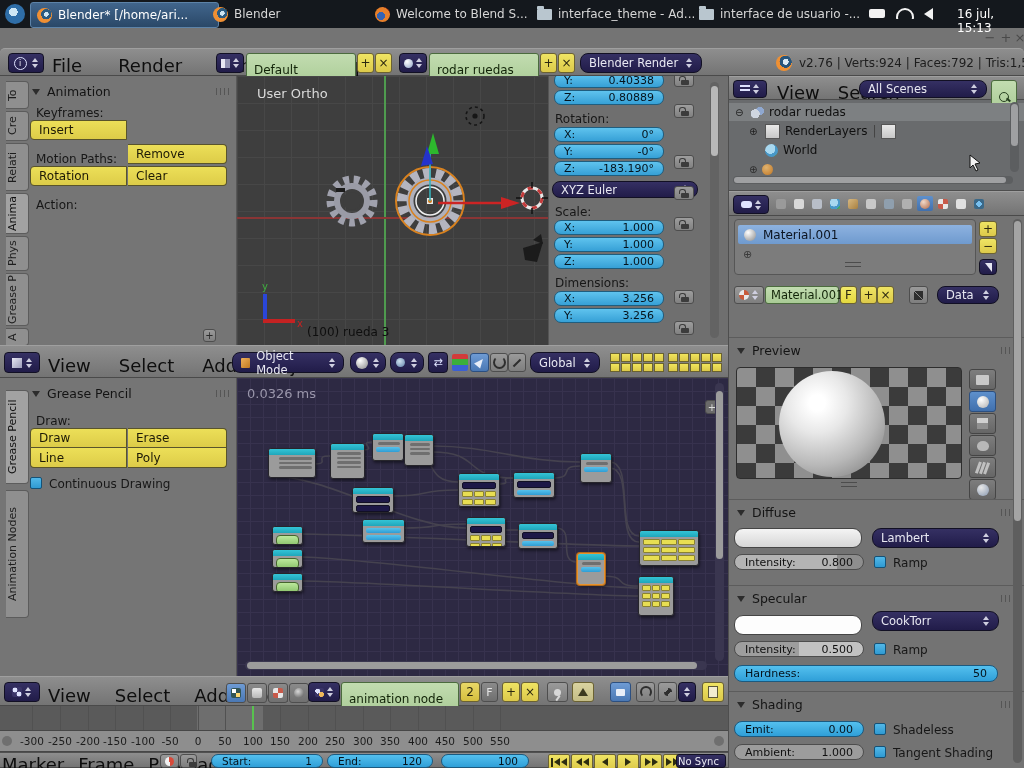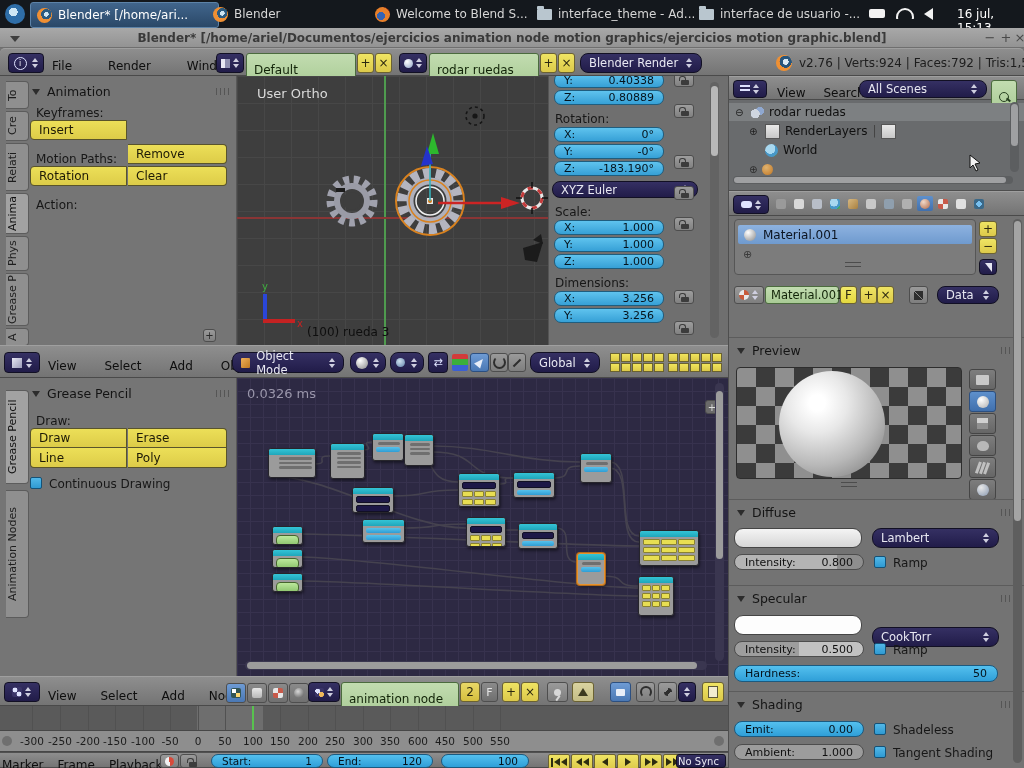--- a/index.html
+++ b/index.html
@@ -18,21 +18,21 @@
   .folder-icon{width:15px;height:11px;flex:0 0 15px;background:#b9c6cf;border-radius:1px;position:relative;}
   .folder-icon:before{content:"";position:absolute;left:0;top:-3px;width:7px;height:3px;background:#b9c6cf;border-radius:1px 1px 0 0;}
   .tray{color:#fff;}
   
   #titlebar{left:0;top:28px;width:1024px;height:20px;background:linear-gradient(#a8a8a8,#939393);
     border-bottom:1px solid #6f6f6f;}
   #titlebar .ttext{width:100%;text-align:center;font-size:12px;font-weight:bold;color:#3a3a3a;line-height:20px;}
   .winbtn{top:31px;width:14px;height:14px;color:#4a4a4a;font-size:13px;line-height:14px;text-align:center;}
   
   .hdr{background:linear-gradient(#8e8e8e,#747474);border-top:1px solid #9f9f9f;border-bottom:1px solid #4a4a4a;}
-  .menu{font-size:12px;color:#0e0e0e;margin-right:0;display:inline-block;}
+  .menu{font-size:18px;color:#0e0e0e;margin-right:0;display:inline-block;}
   .navy{background:linear-gradient(#353063,#211c49);border:1px solid #121024;border-radius:8px;
     color:#e8e8f2;font-size:11.5px;display:flex;align-items:center;padding:0 8px;}
   .navybtn{background:linear-gradient(#353063,#211c49);border:1px solid #121024;border-radius:4px;
     display:flex;align-items:center;justify-content:center;color:#e8e8f2;}
   .greenfld{background:linear-gradient(#c2dcb0,#a9cb95);border:1px solid #4b6b3e;border-radius:3px;
     color:#122408;font-size:12px;display:flex;align-items:center;padding:16px 7px;}
   .ybtn{background:linear-gradient(#efe463,#dcc94a);border:1px solid #6b6232;border-radius:3px;
     color:#2c2810;font-size:12px;display:flex;align-items:center;justify-content:center;}
   .gbtn{background:linear-gradient(#9a9a9a,#7e7e7e);border:1px solid #4e4e4e;border-radius:3px;
     display:flex;align-items:center;justify-content:center;color:#2a2a2a;}
@@ -116,24 +116,20 @@
         </div>
       </div>
     <div class="abs" style="left:869px;top:9px;width:16px;height:9px;background:#f2f2f2;border-radius:2px;"></div>
     <div class="abs" style="left:896px;top:8px;width:18px;height:11px;overflow:hidden;">
       <div style="width:18px;height:18px;border:2.5px solid #f2f2f2;border-radius:50%;box-sizing:border-box;"></div>
     </div>
     <div class="abs" style="left:924px;top:8px;width:0;height:0;border-top:6px solid transparent;border-bottom:6px solid transparent;border-right:9px solid #f2f2f2;"></div>
     <div class="abs tray" style="left:957px;top:7px;font-size:12px;">16 jul, 15:13</div>
   </div>
 
-  <div class="abs" id="titlebar">
-    <div class="abs" style="left:10px;top:8px;width:0;height:0;border-left:5px solid transparent;border-right:5px solid transparent;border-top:6px solid #3f3f3f;"></div>
-    <div class="ttext">Blender* [/home/ariel/Documentos/ejercicios animation node motion graphics/ejercicios motion graphic.blend]</div>
-  </div>
   <div class="abs winbtn" style="left:983px;">−</div>
   <div class="abs winbtn" style="left:999px;">+</div>
   <div class="abs winbtn" style="left:1013px;">×</div>
 
   <div class="abs hdr" style="left:0;top:48px;width:1024px;height:28px;border-radius:5px 5px 0 0;">
     <div class="abs navybtn" style="left:8px;top:4px;width:36px;height:20px;">
       <span style="width:11px;height:11px;border:1.5px solid #dfe3ff;border-radius:50%;font-size:8px;line-height:11px;text-align:center;display:inline-block;">i</span>
       <span class="updn" style="margin-left:5px;"></span>
     </div>
     <div class="abs" style="left:52px;top:6px;"><span class="menu" style="margin-right: 36px;">File</span><span class="menu" style="margin-right: 36px;">Render</span><span class="menu" style="margin-right: 36px;">Window</span><span class="menu" style="margin-right: 36px;">Help</span></div>
@@ -536,21 +532,21 @@
       <span>Intensity:</span>
       <span>0.800</span>
     </div>
     <div class="abs checkbox" style="left:145px;top:365px;"></div>
     <div class="abs plabel" style="left:164px;top:365px;">Ramp</div>
 
     <div class="abs" style="left:0;top:394px;width:296px;height:1px;background:#5c5c5c;"></div>
     <div class="abs ptitle" style="left:8px;top:400px;">Specular</div>
     <div class="abs grip" style="left:272px;top:404px;"></div>
     <div class="abs" style="left:5px;top:424px;width:128px;height:20px;border:1px solid #454545;border-radius:9px;background:#fdfdfd;"></div>
-    <div class="abs navy" style="left:143px;top:436px;width:127px;height:20px;border-radius:9px;">
+    <div class="abs navy" style="left:143px;top:420px;width:127px;height:20px;border-radius:9px;">
       <span>CookTorr</span>
       <span class="updn"></span>
     </div>
     <div class="abs grayslider" style="left:5px;top:450px;width:130px;background:linear-gradient(90deg,#9e9e9e 0 50%,#c2c2c2 50% 100%);">
       <span>Intensity:</span>
       <span>0.500</span>
     </div>
     <div class="abs checkbox" style="left:145px;top:452px;"></div>
     <div class="abs plabel" style="left:164px;top:452px;">Ramp</div>
     <div class="abs bluepill" style="left:5px;top:474px;width:264px;height:17px;">
@@ -844,21 +840,21 @@
           <span class="tick" style="left: 143px; top: 4px;">-100</span>
           <span class="tick" style="left: 170px; top: 4px;">-50</span>
           <span class="tick" style="left: 198px; top: 4px;">0</span>
           <span class="tick" style="left: 225px; top: 4px;">50</span>
           <span class="tick" style="left: 253px; top: 4px;">100</span>
           <span class="tick" style="left: 280px; top: 4px;">150</span>
           <span class="tick" style="left: 308px; top: 4px;">200</span>
           <span class="tick" style="left: 335px; top: 4px;">250</span>
           <span class="tick" style="left: 363px; top: 4px;">300</span>
           <span class="tick" style="left: 390px; top: 4px;">350</span>
-          <span class="tick" style="left: 418px; top: 4px;">600</span>
+          <span class="tick" style="left: 418px; top: 4px;">400</span>
           <span class="tick" style="left: 445px; top: 4px;">450</span>
           <span class="tick" style="left: 473px; top: 4px;">500</span>
           <span class="tick" style="left: 500px; top: 4px;">550</span>
         </div>
       <div style="position:absolute;left:2px;top:5px;width:10px;height:10px;border-radius:50%;background:#6f6f6f;"></div>
       <div style="position:absolute;left:714px;top:5px;width:10px;height:10px;border-radius:50%;background:#6f6f6f;"></div>
     </div>
     <div class="abs hdr" style="left:0;top:46px;width:728px;height:16px;border-top:1px solid #515151;height:16px;">
       <div class="abs" style="left:2px;top:1px;"><span class="menu" style="margin-right: 14px;">Marker</span><span class="menu" style="margin-right: 14px;">Frame</span><span class="menu" style="margin-right: 14px;">Playback</span></div>
       <div class="abs gbtn" style="left:160px;top:1px;width:19px;height:14px;">

